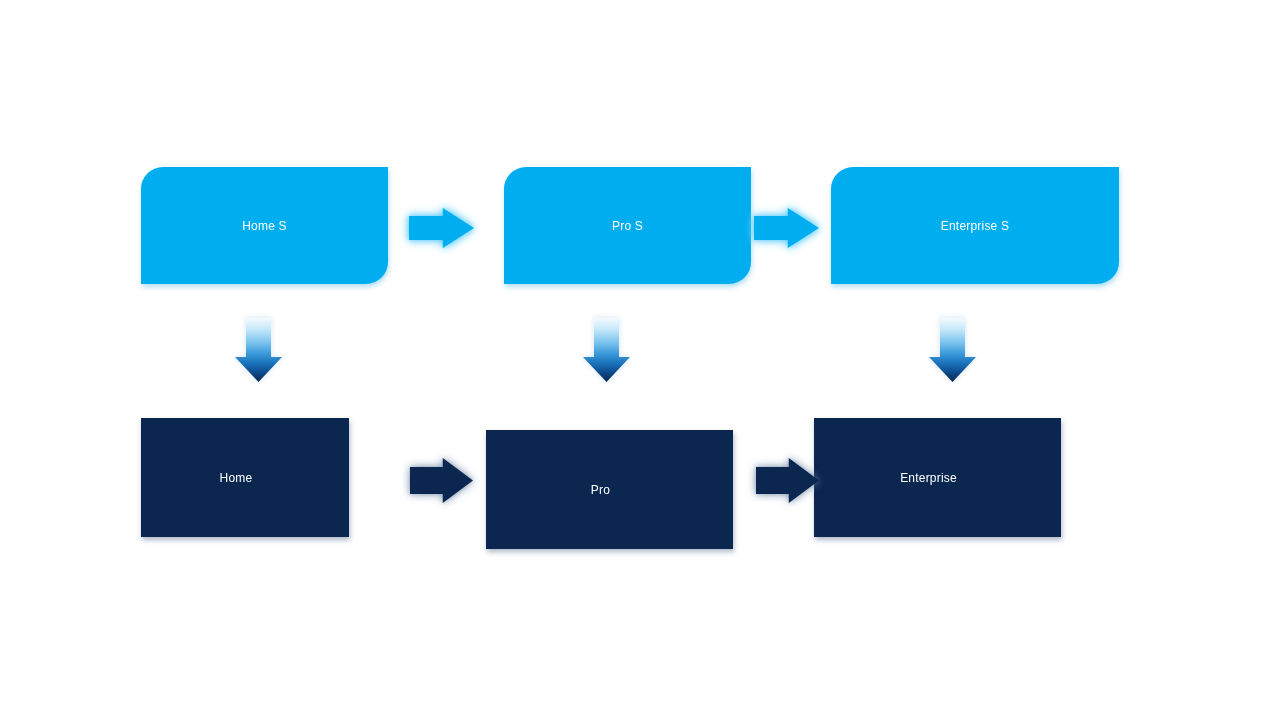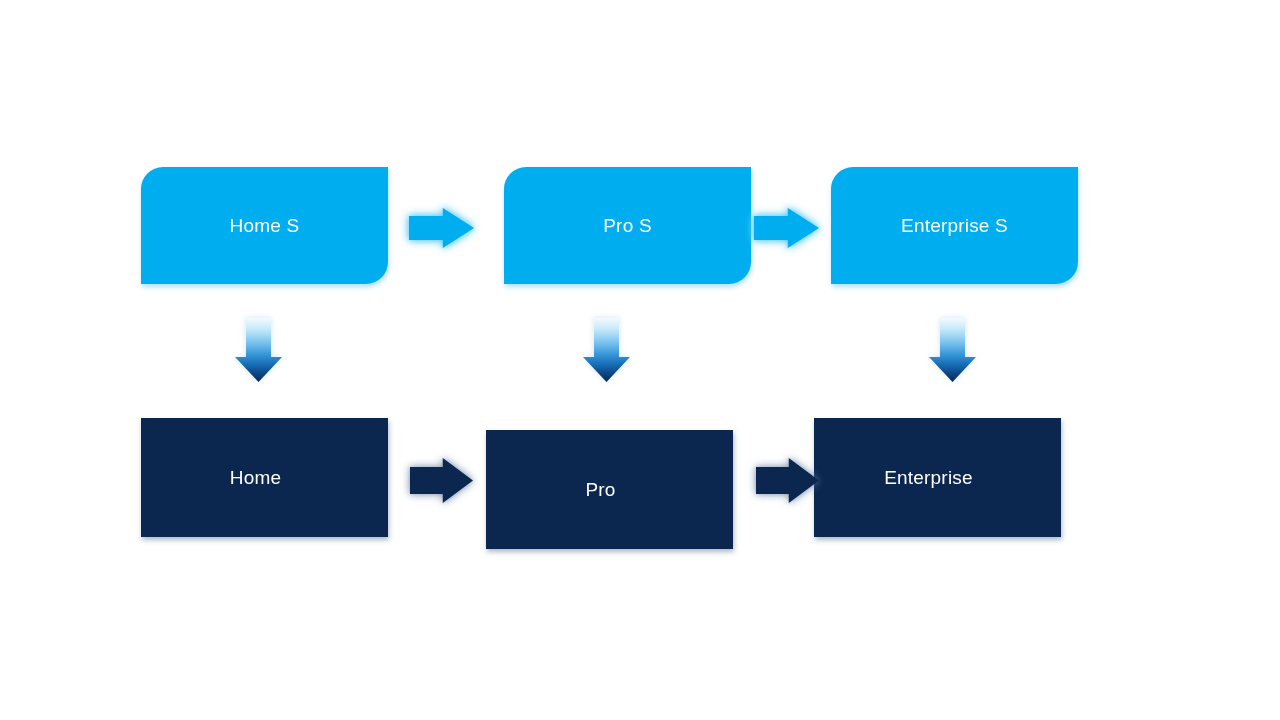--- a/index.html
+++ b/index.html
@@ -2,21 +2,21 @@
 <html><head>
 <meta charset="utf-8">
 <style>
   html,body{margin:0;padding:0;background:#ffffff;}
   .canvas{
     position:relative;width:1280px;height:720px;background:#ffffff;overflow:hidden;
     font-family:"Liberation Sans",sans-serif;
   }
   .node{
     position:absolute;display:flex;align-items:center;justify-content:center;
-    color:#ffffff;font-size:19px;letter-spacing:.2px;
+    color:#ffffff;font-size:12px;letter-spacing:.2px;
   }
   .node-top{
     background:#00AEEF;
     border-radius:22px 0 22px 0;
     box-shadow:1px 3px 5px rgba(0,150,214,0.30);
   }
   .node-bottom{
     background:#0B2750;
     box-shadow:1px 3px 5px rgba(25,55,100,0.35);
   }
@@ -43,42 +43,42 @@
 <body>
 
 <div class="canvas">
 
   <div class="node node-top" style="left:141px;top:167px;width:247px;height:117px">
     <span class="label">Home S</span>
   </div>
   <div class="node node-top" style="left:504px;top:167px;width:247px;height:117px">
     <span class="label">Pro S</span>
   </div>
-  <div class="node node-top" style="left:831px;top:167px;width:247px;height:117px">
+  <div class="node node-top" style="left:831px;top:167px;width:288px;height:117px">
     <span class="label">Enterprise S</span>
   </div>
 
   <div class="arrow-wrap glow-light" style="left:409px;top:208px;width:65px;height:40px">
     <div class="right-arrow right-arrow-light"></div>
   </div>
   <div class="arrow-wrap glow-light" style="left:754px;top:208px;width:65px;height:40px">
     <div class="right-arrow right-arrow-light"></div>
   </div>
 
   <div class="arrow-wrap glow-soft" style="left:235px;top:318px;width:47px;height:64px">
     <div class="down-arrow"></div>
   </div>
   <div class="arrow-wrap glow-soft" style="left:583px;top:318px;width:47px;height:64px">
     <div class="down-arrow"></div>
   </div>
   <div class="arrow-wrap glow-soft" style="left:929px;top:318px;width:47px;height:64px">
     <div class="down-arrow"></div>
   </div>
 
-  <div class="node node-bottom" style="left:141px;top:418px;width:247px;height:119px">
+  <div class="node node-bottom" style="left:141px;top:418px;width:208px;height:119px">
     <span class="label">Home</span>
   </div>
   <div class="node node-bottom" style="left:486px;top:430px;width:247px;height:119px">
     <span class="label">Pro</span>
   </div>
   <div class="node node-bottom" style="left:814px;top:418px;width:247px;height:119px">
     <span class="label">Enterprise</span>
   </div>
 
   <div class="arrow-wrap glow-dark" style="left:410px;top:458px;width:63px;height:45px">

